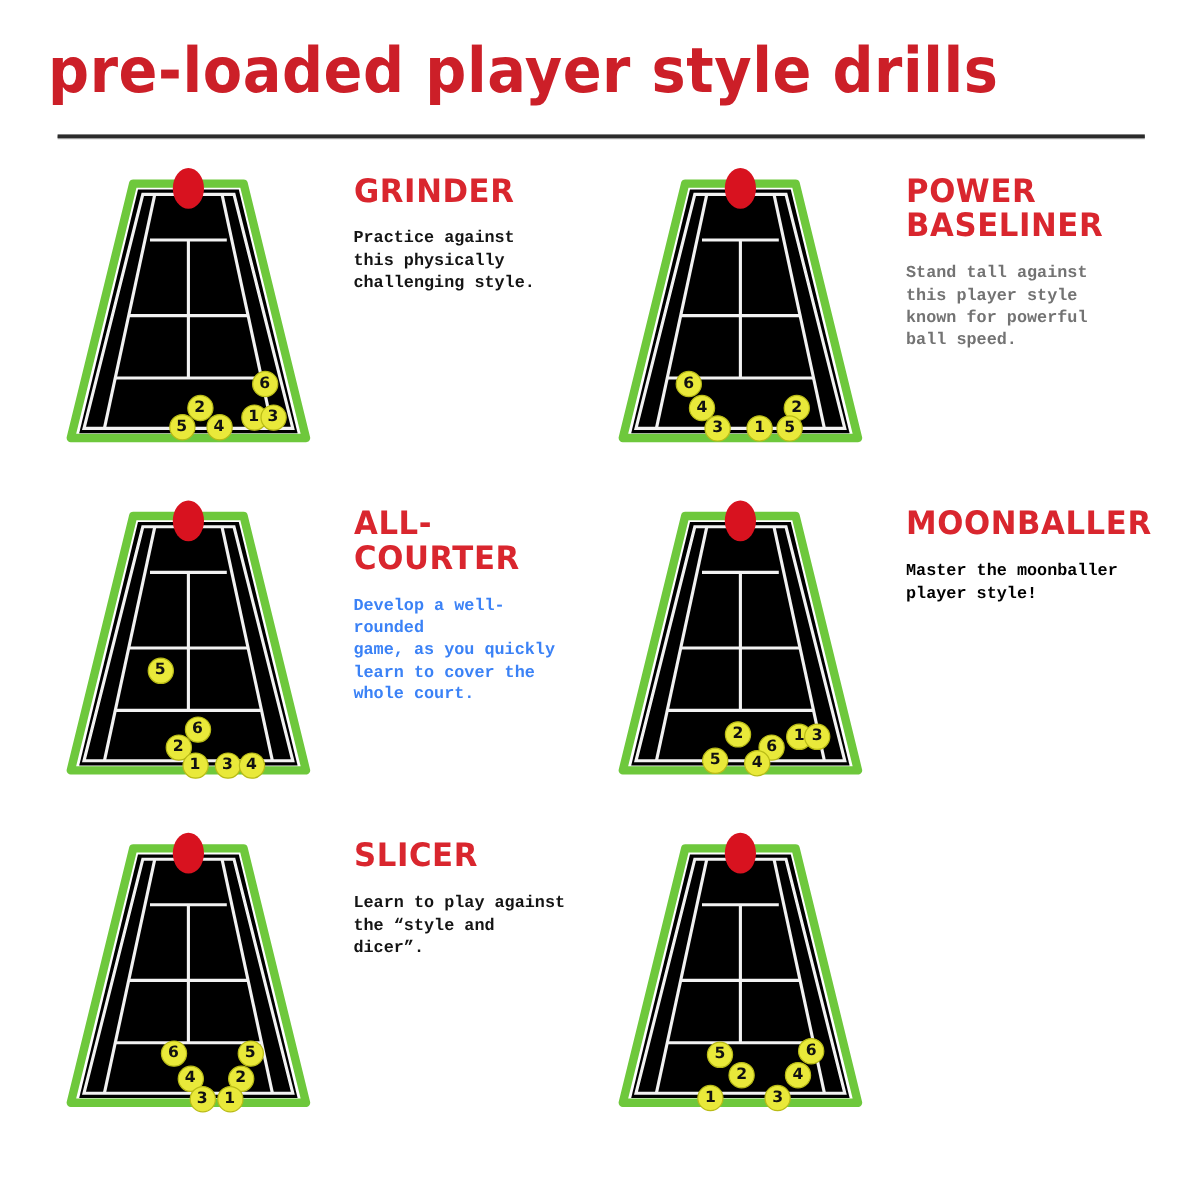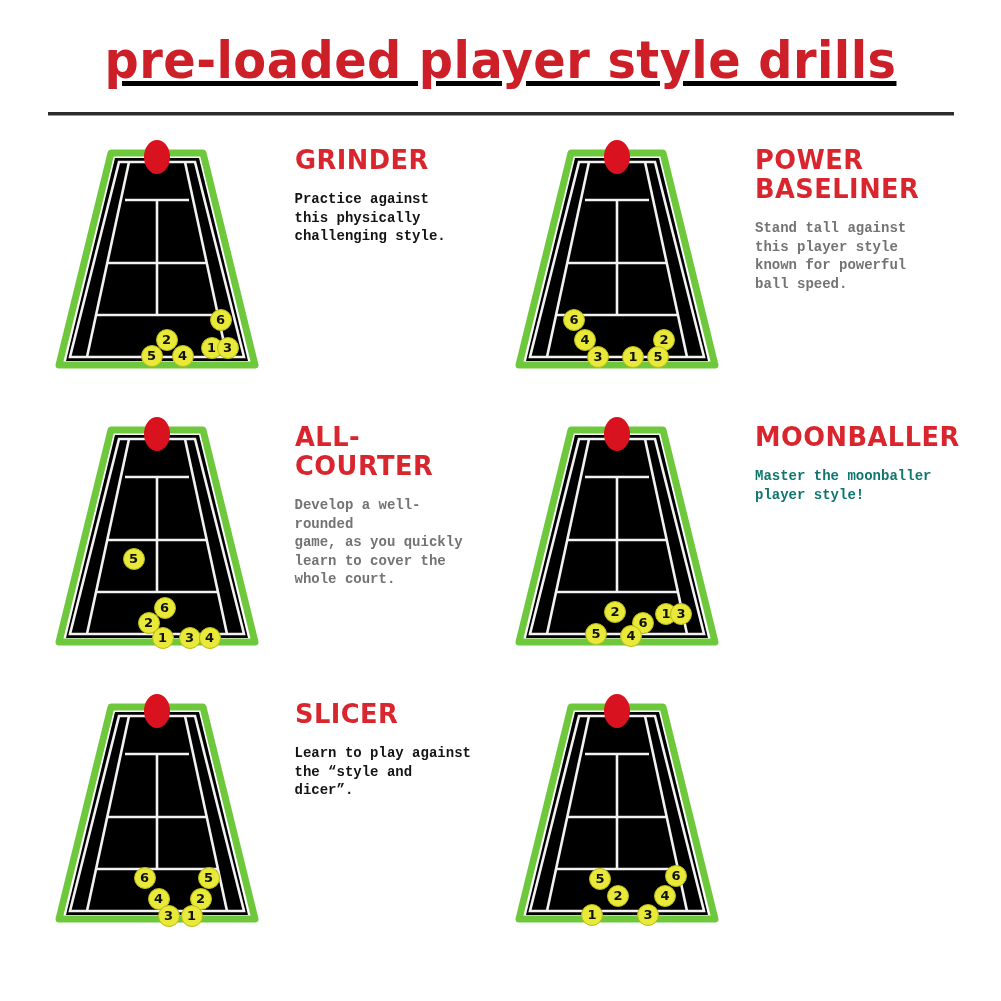--- a/index.html
+++ b/index.html
@@ -13,22 +13,20 @@
     height: 1001px;
     font-family: "Liberation Sans", sans-serif;
     overflow: hidden;
     position: relative;
   }
 
   
   .page-header {
     width: 100%;
     padding-top: 34px;
-    text-align: center;
-    text-decoration: underline;
   }
   .page-title {
     font-family: "DejaVu Sans", sans-serif;
     font-size: 52px;
     font-weight: 700;
     color: #cc1f28;
     letter-spacing: 0.5px;
     line-height: 1;
     transform: scaleX(0.92);
     white-space: nowrap;
@@ -258,21 +256,21 @@
           <div class="ball" style="left: 85px; top: 145px; background: rgb(233, 233, 58); color: rgb(17, 17, 17);">5</div>
           <div class="ball" style="left: 116px; top: 194px; background: rgb(233, 233, 58); color: rgb(17, 17, 17);">6</div>
           <div class="ball" style="left: 100px; top: 209px; background: rgb(233, 233, 58); color: rgb(17, 17, 17);">2</div>
           <div class="ball" style="left: 114px; top: 224px; background: rgb(233, 233, 58); color: rgb(17, 17, 17);">1</div>
           <div class="ball" style="left: 141px; top: 224px; background: rgb(233, 233, 58); color: rgb(17, 17, 17);">3</div>
           <div class="ball" style="left: 161px; top: 224px; background: rgb(233, 233, 58); color: rgb(17, 17, 17);">4</div>
         </div>
     </div>
     <div class="drill-text">
       <div class="drill-title" style="color: rgb(217, 38, 46);">ALL-COURTER</div>
-      <div class="drill-desc" style="color: #737373;">Develop a well-rounded
+      <div class="drill-desc" style="color: #3b82f6;">Develop a well-rounded
 game, as you quickly
 learn to cover the
 whole court.</div>
     </div>
   </div>
 
   <div class="drill-card">
     <div class="court-wrap">
       <div class="court-marker" style="background: rgb(216, 18, 31);"></div>
       <svg class="court-svg" width="216" height="240" viewBox="0 0 216 240">
@@ -300,21 +298,21 @@
           <div class="ball" style="left: 106px; top: 198px; background: rgb(233, 233, 58); color: rgb(17, 17, 17);">2</div>
           <div class="ball" style="left: 134px; top: 209px; background: rgb(233, 233, 58); color: rgb(17, 17, 17);">6</div>
           <div class="ball" style="left: 157px; top: 200px; background: rgb(233, 233, 58); color: rgb(17, 17, 17);">1</div>
           <div class="ball" style="left: 172px; top: 200px; background: rgb(233, 233, 58); color: rgb(17, 17, 17);">3</div>
           <div class="ball" style="left: 87px; top: 220px; background: rgb(233, 233, 58); color: rgb(17, 17, 17);">5</div>
           <div class="ball" style="left: 122px; top: 222px; background: rgb(233, 233, 58); color: rgb(17, 17, 17);">4</div>
         </div>
     </div>
     <div class="drill-text">
       <div class="drill-title" style="color: rgb(217, 38, 46);">MOONBALLER</div>
-      <div class="drill-desc" style="color: #0f766e;">Master the moonballer
+      <div class="drill-desc" style="color: #000000;">Master the moonballer
 player style!</div>
     </div>
   </div>
 
   <div class="drill-card">
     <div class="court-wrap">
       <div class="court-marker" style="background: rgb(216, 18, 31);"></div>
       <svg class="court-svg" width="216" height="240" viewBox="0 0 216 240">
 
         <polygon class="court-frame" points="62,16 154,16 206,228 10,228" fill="none" stroke="#6ec83c" stroke-width="7" stroke-linejoin="round"></polygon>

